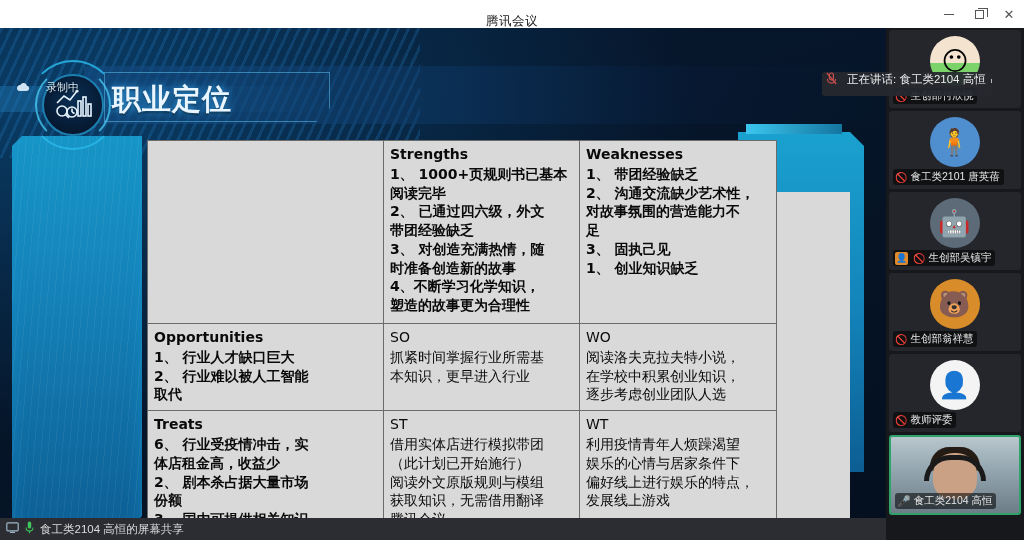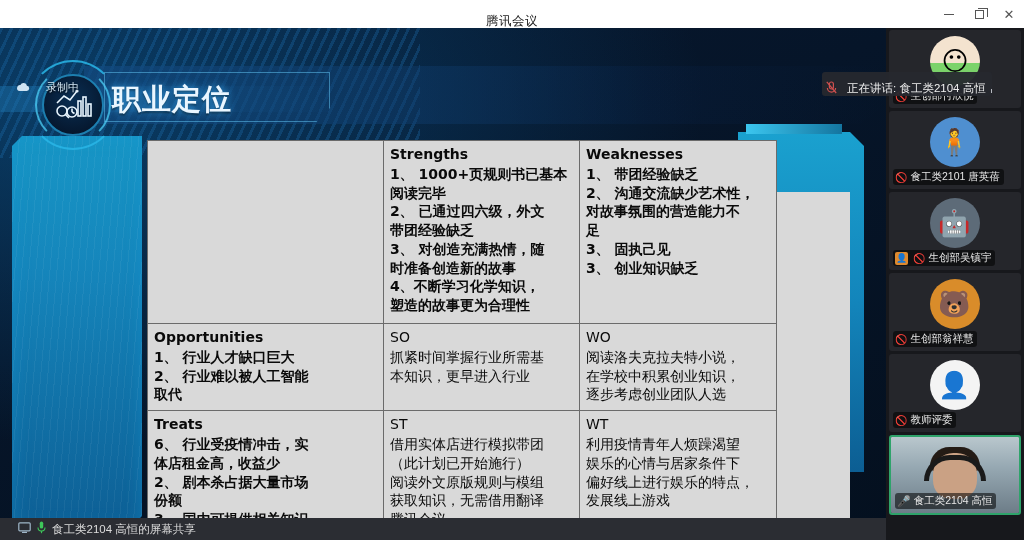--- a/index.html
+++ b/index.html
@@ -222,36 +222,36 @@
     border: 2px solid #2ea36a;
     width: 132px; height: 80px;
   }
 
   
   .speaking-banner {
     position: absolute; left: 822px; top: 44px;
     height: 24px; width: 170px;
     background: rgba(38,40,46,.95);
     border-radius: 3px;
-    display: flex; align-items: flex-end; gap: 5px;
+    display: flex; align-items: flex-start; gap: 5px;
     padding: 0 4px;
     color: #ededed; font-size: 11.5px; white-space: nowrap;
     overflow: hidden;
   }
   .banner-sep {
     width: 1px; height: 14px; background: #5a5d65;
   }
   .banner-icon { color: #cfcfcf; font-size: 12px; }
 
   
   .sharebar {
     position: absolute; left: 0; bottom: 0; width: 886px; height: 22px;
     background: #2b2d33;
     display: flex; align-items: center; gap: 6px;
-    padding-left: 18px;
+    padding-left: 6px;
     color: #dcdcdc; font-size: 11.5px;
   }
   .share-icon { color: #9fb6c8; font-size: 12px; }
   .share-mic { color: #3ec75a; font-size: 12px; }
 </style>
 </head>
 <body>
 
 <div class="titlebar">
   <div class="titlebar-title">腾讯会议</div>
@@ -325,21 +325,21 @@
               <span class="cell-line">4、不断学习化学知识，</span>
               <span class="cell-line">塑造的故事更为合理性</span>
             </td>
             <td class="col-c cell-bold">
               <span class="cell-label">Weaknesses</span>
               <span class="cell-line">1、 带团经验缺乏</span>
               <span class="cell-line">2、 沟通交流缺少艺术性，</span>
               <span class="cell-line">对故事氛围的营造能力不</span>
               <span class="cell-line">足</span>
               <span class="cell-line">3、 固执己见</span>
-              <span class="cell-line">3、 创业知识缺乏</span>
+              <span class="cell-line">1、 创业知识缺乏</span>
             </td>
           </tr>
           <tr>
             <td class="col-a cell-bold">
               <span class="cell-label">Opportunities</span>
               <span class="cell-line">1、 行业人才缺口巨大</span>
               <span class="cell-line">2、 行业难以被人工智能</span>
               <span class="cell-line">取代</span>
             </td>
             <td class="col-b cell-plain">

